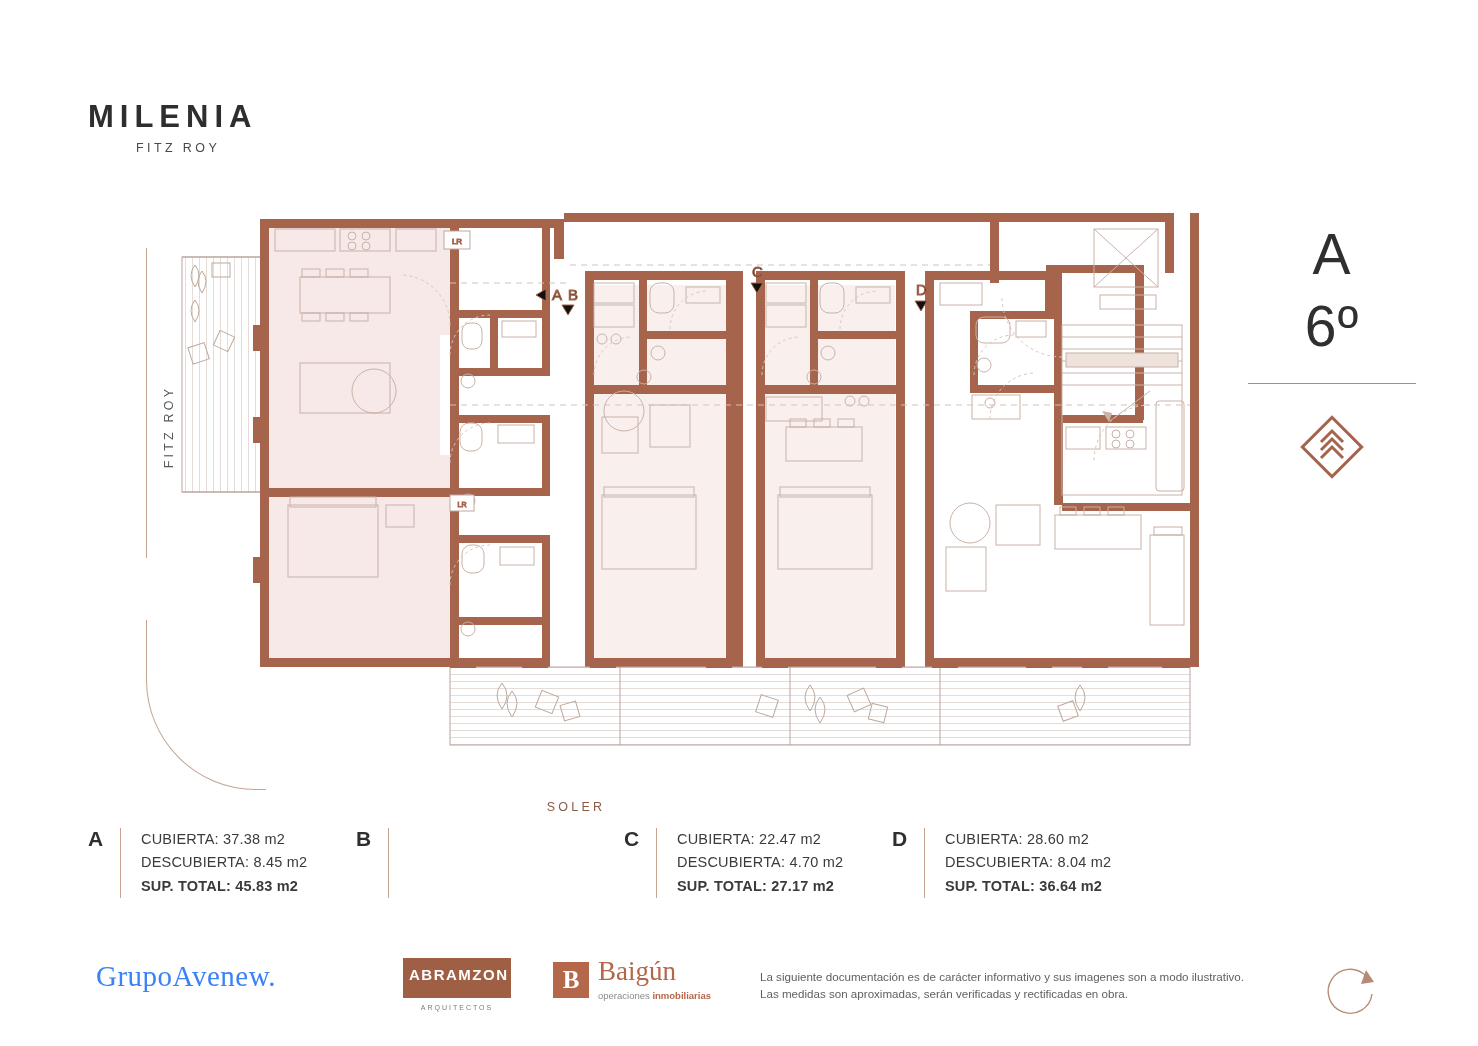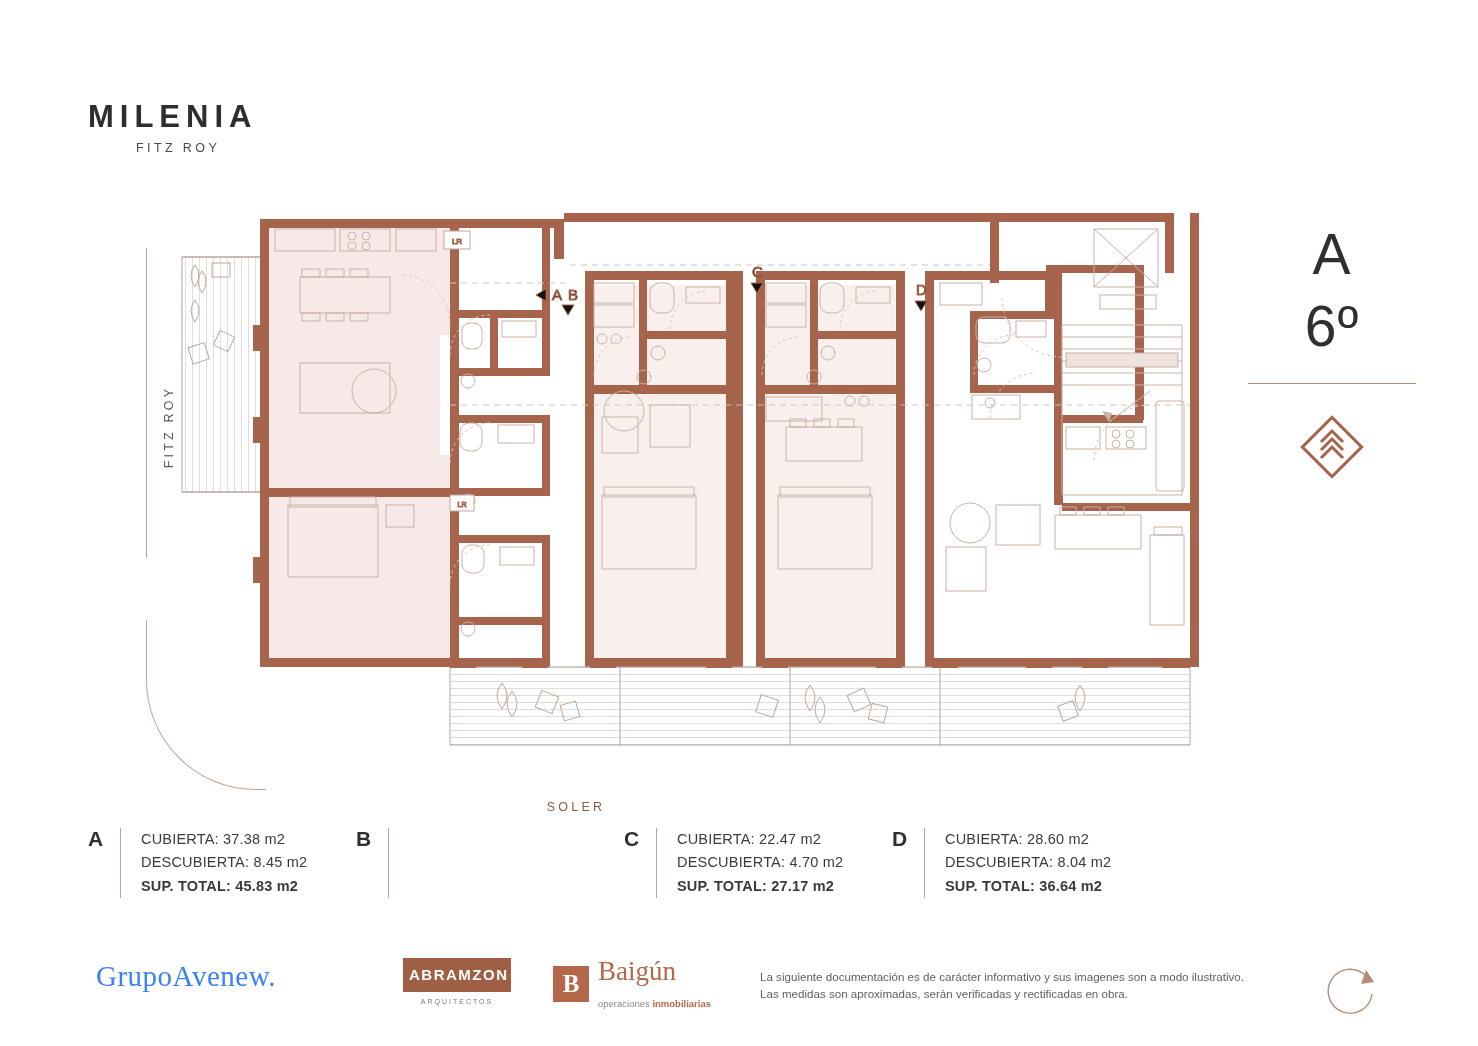--- a/index.html
+++ b/index.html
@@ -76,35 +76,35 @@
   #logo-avenew {
     position:absolute; left:0; top:10px;
     font-family:"Liberation Serif", serif;
     font-size:29px; color:#3b82f6; letter-spacing:.5px; white-space:nowrap;margin-left:8px;
   }
   #logo-abramzon {
     position:absolute; left:315px; top:8px; width:108px; text-align:center;
   }
   #logo-abramzon .box {
     background:#9e5f45; color:#fff; font-weight:700; font-size:15px;
-    letter-spacing:1.5px; padding:8px 6px 9px;
+    letter-spacing:1.5px; padding:8px 6px 15px;
   }
   #logo-abramzon .cap {
     margin-top:6px; font-size:7px; letter-spacing:2px; color:#7a7a7a;
   }
   #logo-baigun { position:absolute; left:465px; top:8px; display:flex; align-items:center; gap:9px; }
   #logo-baigun .sq {
     width:36px; height:36px; background:#b5674a; color:#fff;
     font-family:"Liberation Serif", serif; font-size:25px; font-weight:700;
     display:flex; align-items:center; justify-content:center;
   }
   #logo-baigun .word {
     font-family:"Liberation Serif", serif; font-size:27px; color:#b5674a; line-height:1;
   }
-  #logo-baigun .tag { font-size:9.5px; color:#8a8a8a; margin-top:13px; }
+  #logo-baigun .tag { font-size:9.5px; color:#8a8a8a; margin-top:5px; }
   #logo-baigun .tag b { color:#b5674a; }
   #disclaimer {
     position:absolute; left:672px; top:18px; width:500px;
     font-size:11.6px; line-height:1.5; color:#5f5f5f;
   }
   #compass { position:absolute; right:24px; top:6px; }
 </style>
 </head>
 <body>
 

